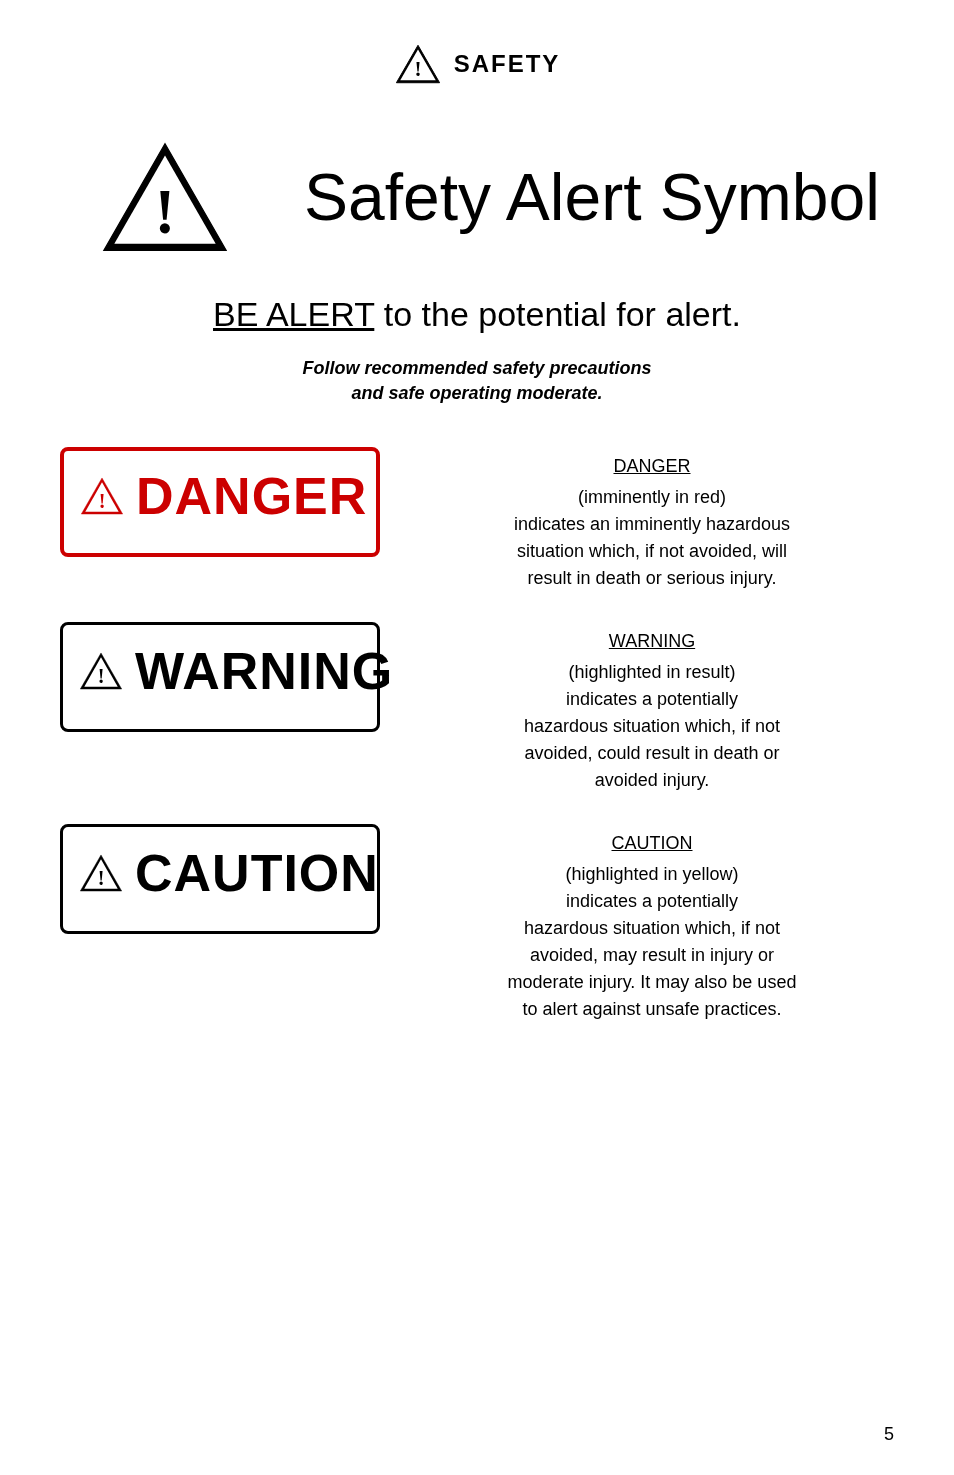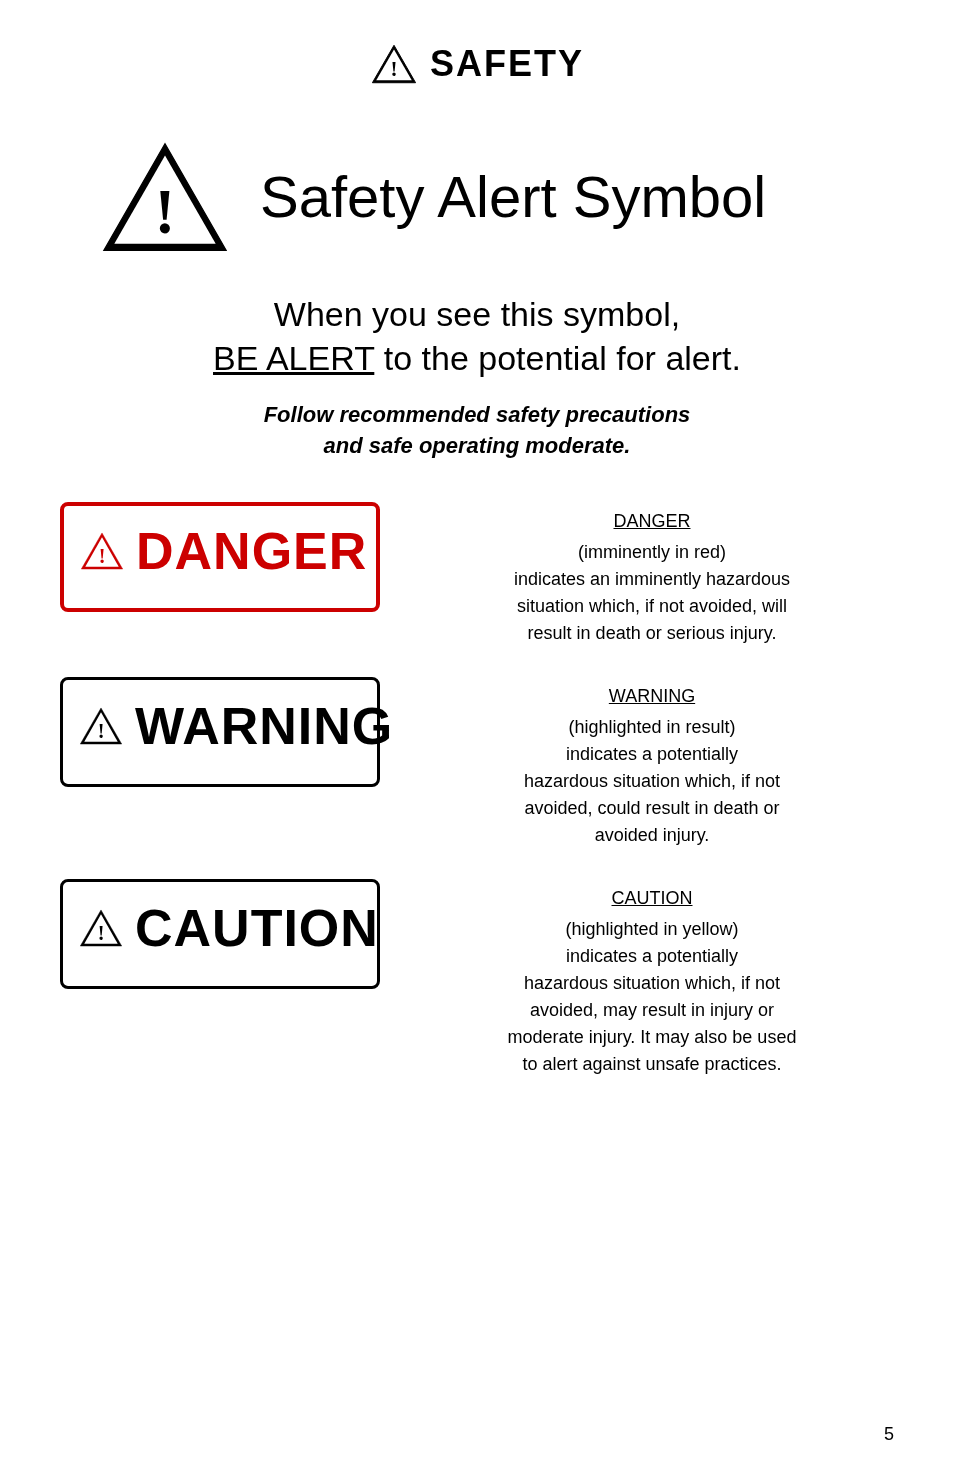--- a/index.html
+++ b/index.html
@@ -34,21 +34,21 @@
       align-items: center;
       gap: 12px;
     }
 
     .header-triangle {
       width: 48px;
       height: 48px;
     }
 
     .header-title {
-      font-size: 36px;
+      font-size: 24px;
       font-weight: 900;
       letter-spacing: 2px;
       font-family: Arial Black, Arial, sans-serif;
     }
 
     
     .safety-alert-section {
       display: flex;
       align-items: center;
       gap: 30px;
@@ -56,24 +56,25 @@
       padding-left: 40px;
     }
 
     .big-triangle {
       width: 130px;
       height: 130px;
       flex-shrink: 0;
     }
 
     .safety-alert-title {
-      font-size: 58px;
+      font-size: 66px;
       font-weight: 400;
       font-family: Arial, sans-serif;
       line-height: 1.1;
+      margin-left: 44px;
     }
 
     
     .alert-description {
       text-align: center;
       margin-bottom: 20px;
     }
 
     .alert-description p {
       font-size: 34px;
@@ -87,21 +88,21 @@
       font-weight: 400;
     }
 
     
     .follow-text {
       text-align: center;
       margin-bottom: 40px;
     }
 
     .follow-text p {
-      font-size: 22px;
+      font-size: 18px;
       font-weight: 700;
       font-style: italic;
       font-family: Arial, sans-serif;
       line-height: 1.4;
     }
 
     
     .safety-levels {
       display: flex;
       flex-direction: column;
@@ -215,23 +216,20 @@
     <svg class="big-triangle" viewBox="0 0 100 88" xmlns="http://www.w3.org/2000/svg">
       <polygon points="50,3 97,85 3,85" fill="#000000" stroke="#000000" stroke-width="1"></polygon>
       <polygon points="50,12 89,80 11,80" fill="#ffffff"></polygon>
       <text x="50" y="72" text-anchor="middle" font-size="48" font-weight="900" fill="#000000" font-family="Arial Black">!</text>
     </svg>
     <span class="safety-alert-title">Safety Alert Symbol</span>
   </div>
 
   <div class="alert-description">
     <p>
-      <span>When you see this symbol,</span>
-    </p>
-    <p>
       <span class="be-alert">BE ALERT</span><span> to the potential for alert.</span>
     </p>
   </div>
 
   <div class="follow-text">
     <p>
       <span>Follow recommended safety precautions</span><br>
       <span>and safe operating moderate.</span>
     </p>
   </div>

